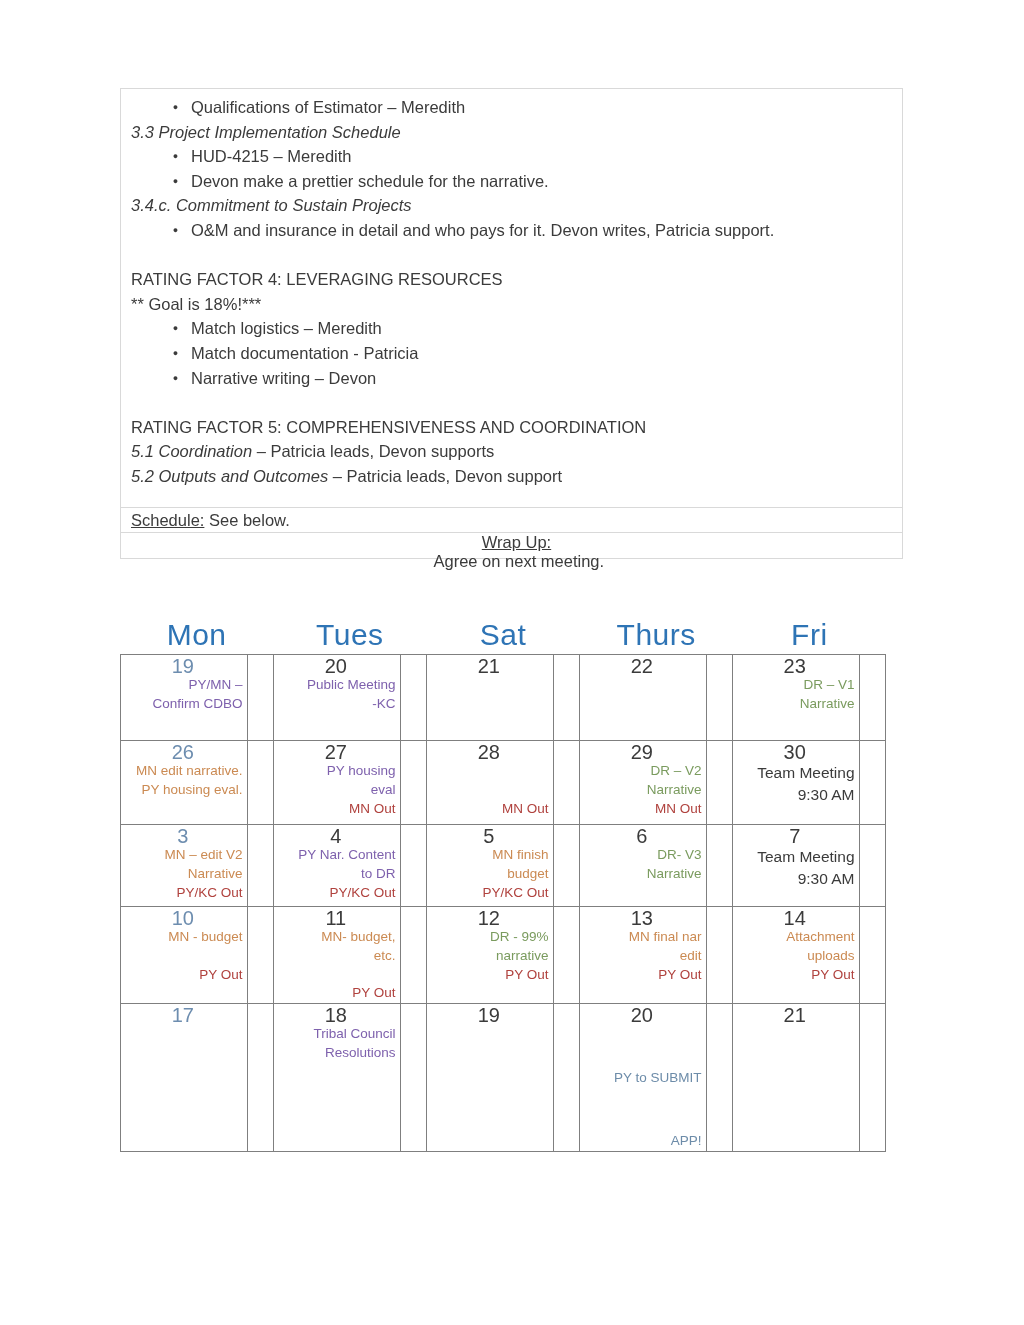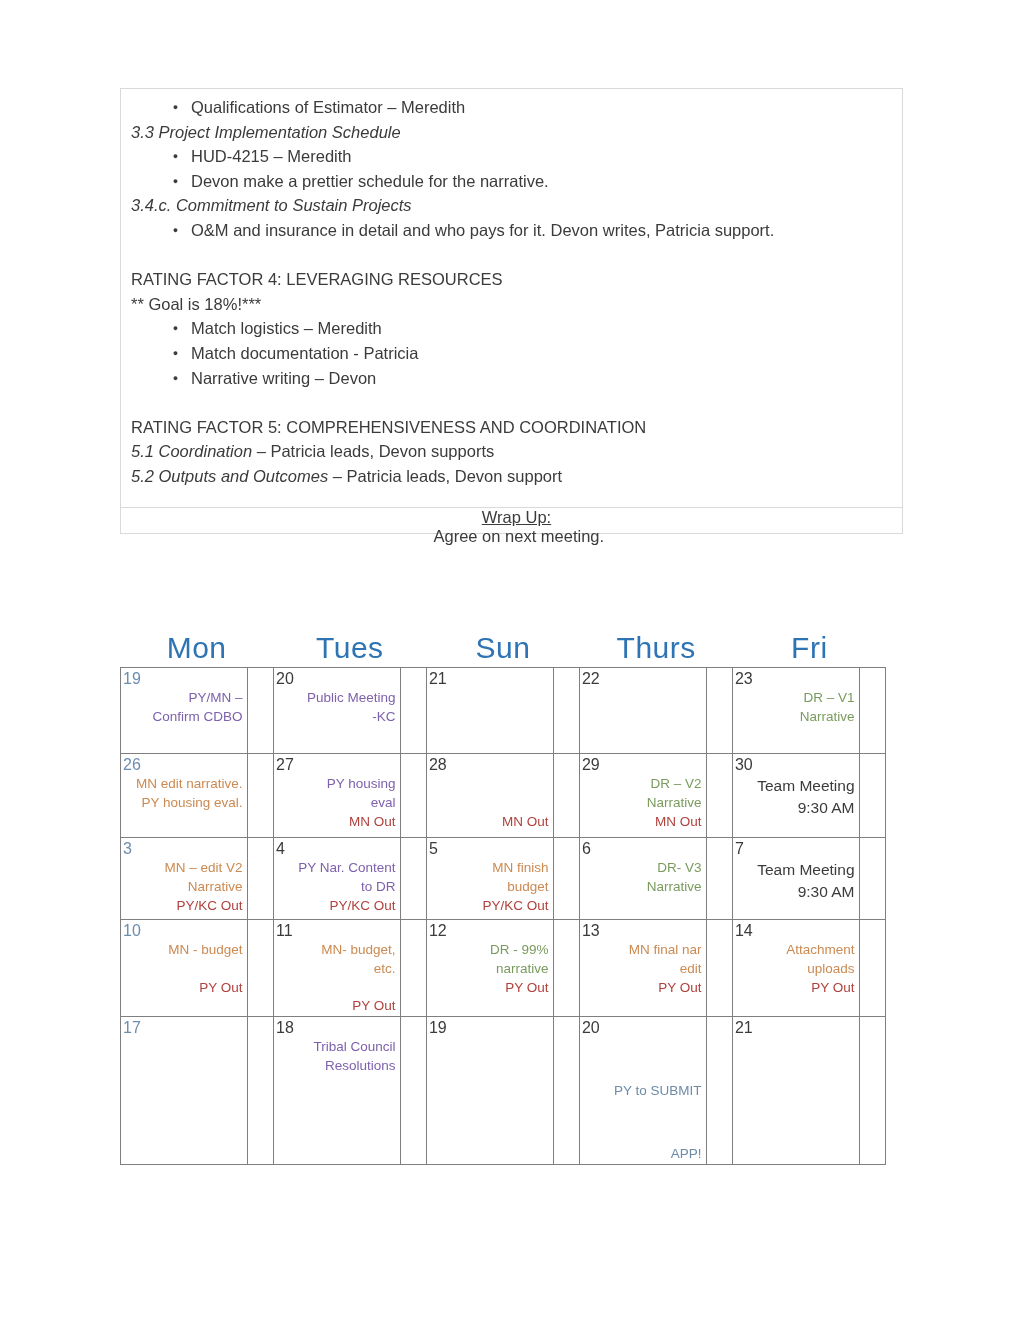--- a/index.html
+++ b/index.html
@@ -21,30 +21,30 @@
   .nline .ital{font-style:italic;}
   .footer-row{
     border:1px solid var(--light-border,#D9D9D9);border-top:none;
     box-sizing:border-box;display:flex;align-items:center;
     font-size:16.5px;padding-left:10px;white-space:pre-wrap;
   }
   .footer-row .lbl{text-decoration:underline;}
   .sched-row{height:25px;}
   .wrap-row{height:26px;flex-direction:column;}
   
-  .calendar{position:absolute;left:120px;top:619px;width:766px;}
+  .calendar{position:absolute;left:120px;top:606px;width:766px;}
   .cal-header-row{display:flex;height:48px;align-items:flex-end;padding-bottom:2px;box-sizing:border-box;}
   .cal-h{
     width:20%;text-align:center;font-size:30px;font-weight:400;
     color:var(--header-blue,#2E74B5);letter-spacing:.5px;
   }
   table.cal{border-collapse:collapse;table-layout:fixed;width:766px;border:1px solid #6E6E6E;}
   table.cal td{border:1px solid var(--border-gray,#7F7F7F);vertical-align:top;padding:1px 4px 0 2px;overflow:hidden;}
   td.spacer{padding:0;}
-  .dnum{font-size:16px;line-height:20px;text-align:left;}
+  .dnum{font-size:20px;line-height:20px;text-align:center;}
   .cline{font-size:13.5px;line-height:18.8px;min-height:18.8px;text-align:right;}
   .c-blue{color:var(--day-number-blue,#6D8DAF);}
   .c-black{color:var(--text-black,#3B3B3B);}
   .c-purple{color:var(--purple,#7E61AD);}
   .c-green{color:var(--green,#7A9B5E);}
   .c-orange{color:var(--orange,#CB8A52);}
   .c-red{color:var(--dark-red,#B0423E);}
   .c-steel{color:var(--steel-blue,#6D8CA9);margin-top:44px;}
   .c-blacklg{color:var(--text-black,#3B3B3B);font-size:15.5px;line-height:21.5px;min-height:21.5px;}
 </style>
@@ -63,28 +63,29 @@
       <div class="nline">RATING FACTOR 4: LEVERAGING RESOURCES</div>
       <div class="nline">** Goal is 18%!***</div>
       <div class="nline bullet"><span class="bg" style="font-size: 9px; line-height: 24.6px;">●</span><span>Match logistics – Meredith</span></div>
       <div class="nline bullet"><span class="bg" style="font-size: 9px; line-height: 24.6px;">●</span><span>Match documentation - Patricia</span></div>
       <div class="nline bullet"><span class="bg" style="font-size: 9px; line-height: 24.6px;">●</span><span>Narrative writing – Devon</span></div>
       <div class="nline blank"></div>
       <div class="nline">RATING FACTOR 5: COMPREHENSIVENESS AND COORDINATION</div>
       <div class="nline"><span class="ital">5.1 Coordination</span><span> – Patricia leads, Devon supports</span></div>
       <div class="nline"><span class="ital">5.2 Outputs and Outcomes</span><span> – Patricia leads, Devon support</span></div>
     </div>
+  <div class="footer-row sched-row"><span class="lbl">Schedule:</span><span> See below.</span></div>
   <div class="footer-row wrap-row"><span class="lbl">Wrap Up:</span><span> Agree on next meeting.</span></div>
 </div>
 
 <div class="calendar">
   <div class="cal-header-row">
       <div class="cal-h">Mon</div>
       <div class="cal-h">Tues</div>
-      <div class="cal-h">Sun</div>
+      <div class="cal-h">Sat</div>
       <div class="cal-h">Thurs</div>
       <div class="cal-h">Fri</div>
     </div>
   <table class="cal">
     <colgroup>
       <col style="width:16.55%">
         <col style="width:3.45%">
       <col style="width:16.55%">
         <col style="width:3.45%">
       <col style="width:16.55%">

